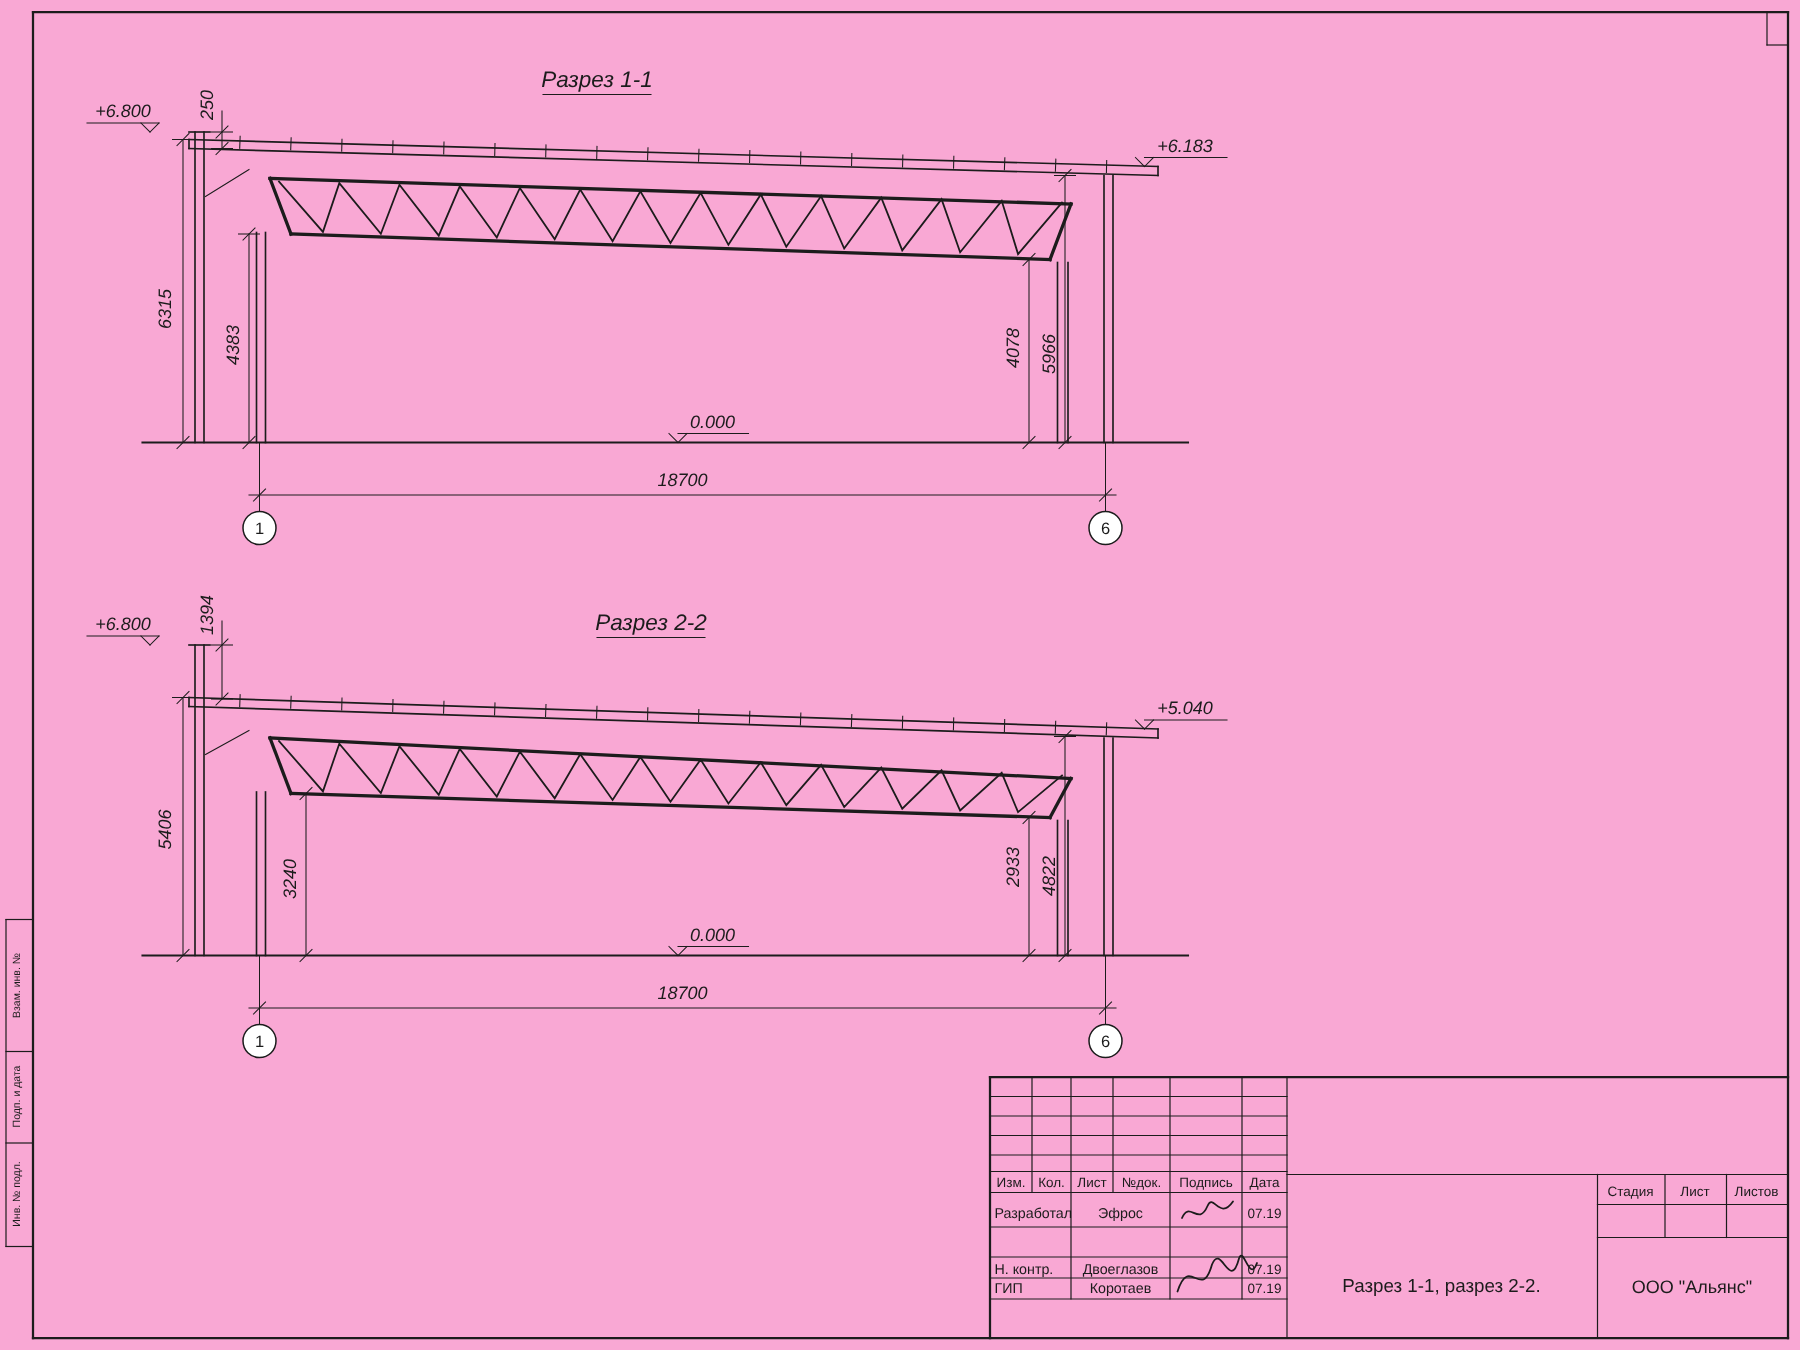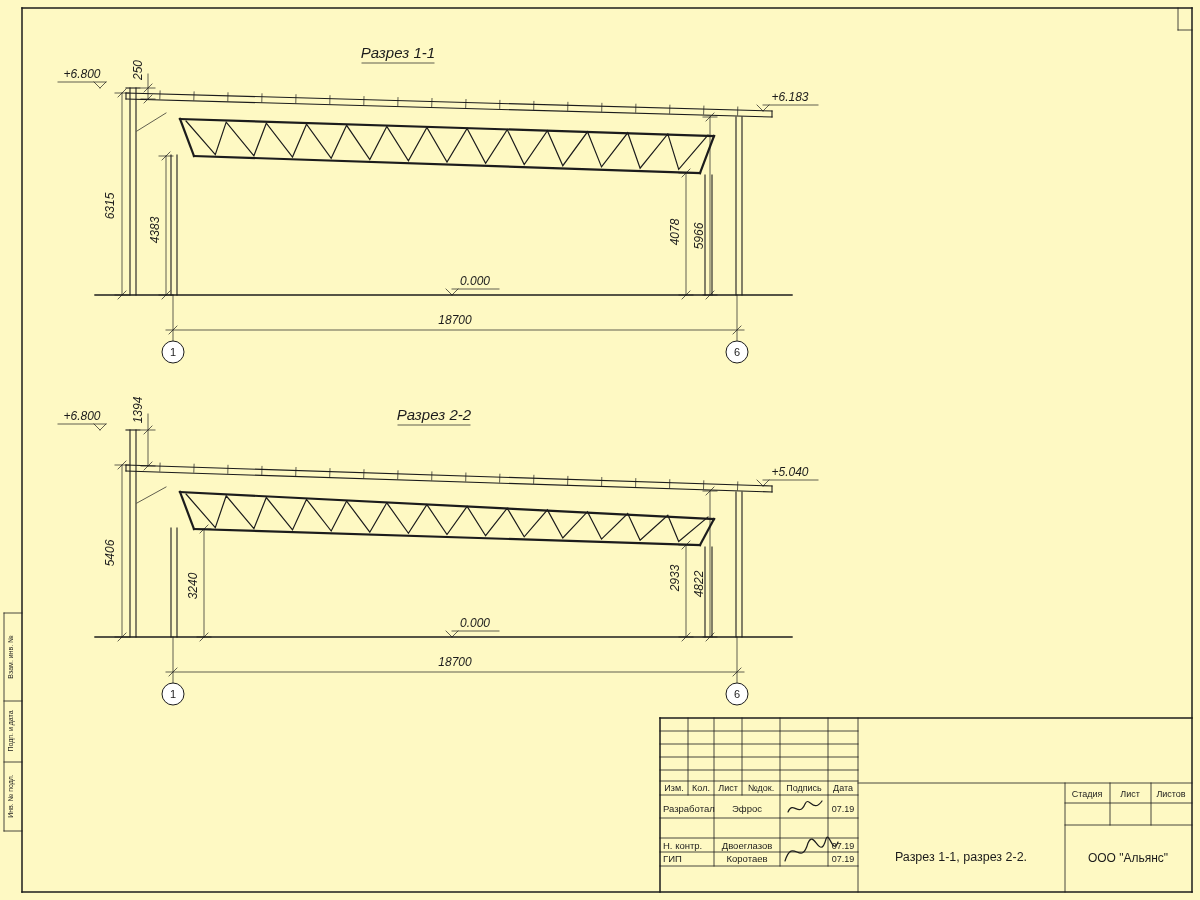--- a/index.html
+++ b/index.html
@@ -1,16 +1,16 @@
 <!DOCTYPE html>
 <html><head>
 <meta charset="utf-8">
 <style>
   html,body{margin:0;padding:0;background:#ffffff;}
-  .sheet{width:1200px;height:900px;background:#fef9c3;position:relative;}
+  .sheet{width:1200px;height:900px;background:#f9a8d4;position:relative;}
   svg{display:block;}
   line,polyline,path{stroke:#1c1c1c;fill:none;stroke-linecap:square;}
   .f{stroke-width:1.5;}
   .s{stroke-width:1.4;}
   .m{stroke-width:1.1;}
   .c{stroke-width:2.2;}
   .w{stroke-width:1.2;}
   .t{stroke-width:0.7;}
   .b{stroke-width:0.8;}
   .sig{stroke-width:1.2;stroke-linecap:round;}

